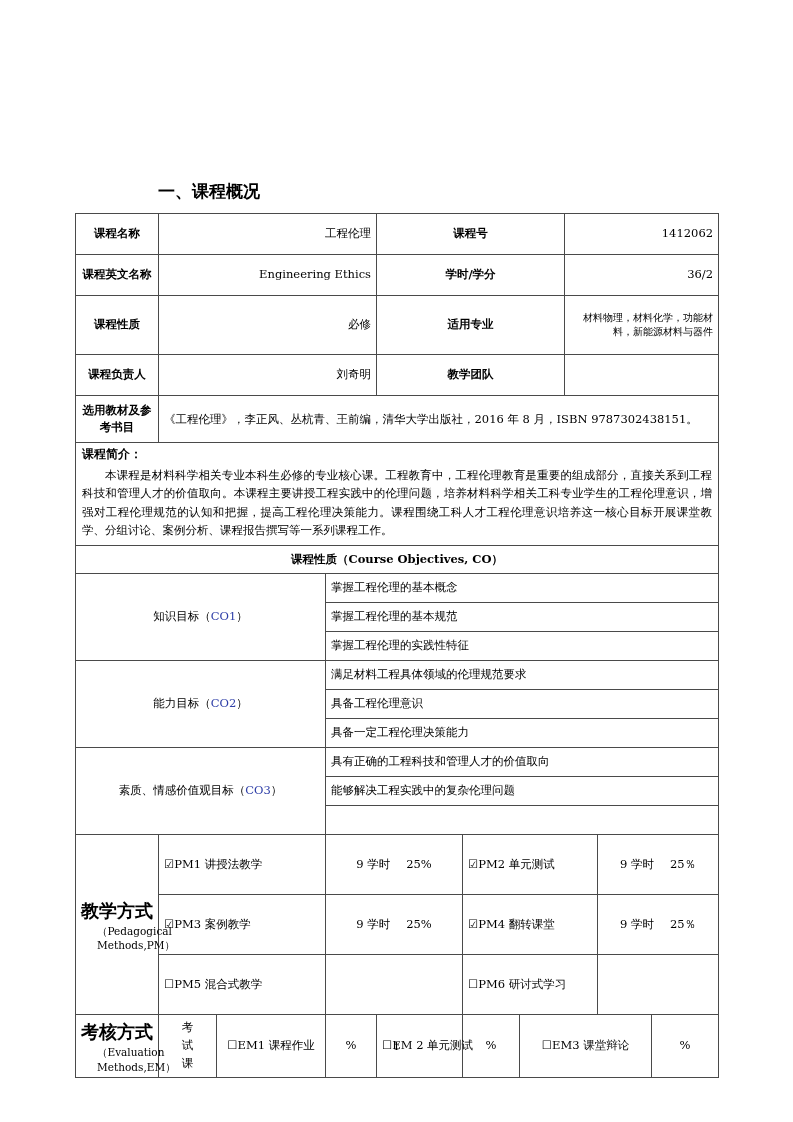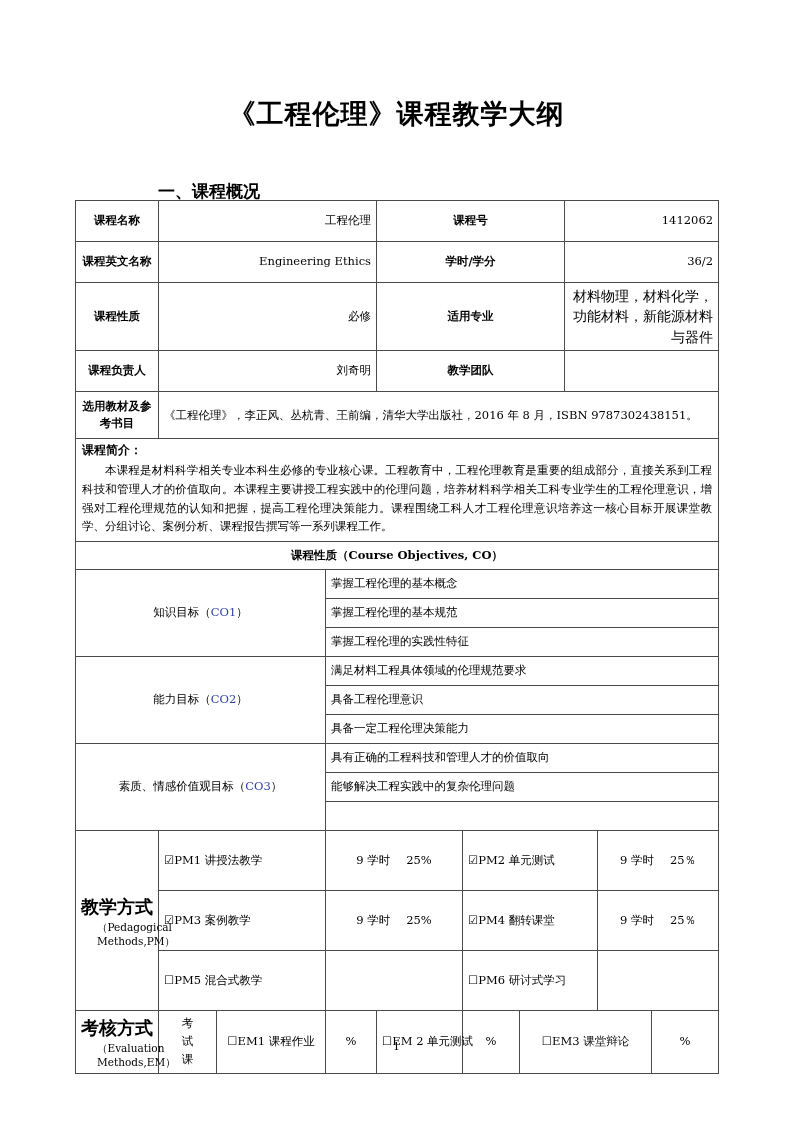--- a/index.html
+++ b/index.html
@@ -36,21 +36,21 @@
     position: absolute;
     left: 158px;
     top: 180px;
     font-size: 17px;
     font-weight: bold;
     font-family: "DejaVu Sans", "Liberation Sans", sans-serif;
   }
   table.main {
     position: absolute;
     left: 75px;
-    top: 200px;
+    top: 213px;
     width: 643px;
     border-collapse: collapse;
     table-layout: fixed;
   }
   table.main td {
     border: 1px solid #4a4a4a;
     padding: 3px 5px;
     font-size: 11.5px;
     line-height: 1.55;
     vertical-align: middle;
@@ -145,21 +145,20 @@
     font-size: 11px;
     font-family: "DejaVu Serif", "Liberation Serif", serif;
   }
   .cbox { font-family: "DejaVu Sans", "Liberation Sans", sans-serif; }
 </style>
 </head>
 <body>
 
 <div class="page">
 
-  <div class="doc-title">《工程伦理》课程教学大纲</div>
 
   <div class="section-heading">一、课程概况</div>
 
   <table class="main">
     <colgroup>
       <col style="width:83px">
       <col style="width:58px">
       <col style="width:48px">
       <col style="width:61px">
       <col style="width:51px">
@@ -184,21 +183,21 @@
       <td class="lbl h34">课程英文名称</td>
       <td class="ctr" colspan="4">Engineering Ethics</td>
       <td class="lbl" colspan="4">学时/学分</td>
       <td class="ctr" colspan="3">36/2</td>
     </tr>
 
     <tr>
       <td class="lbl" style="height:52px">课程性质</td>
       <td class="ctr" colspan="4">必修</td>
       <td class="lbl" colspan="4">适用专业</td>
-      <td class="ctr" colspan="3" style="font-size:14px;line-height:1.45">材料物理，材料化学，功能材料，新能源材料与器件</td>
+      <td class="ctr" colspan="3" style="font-size:10px;line-height:1.45">材料物理，材料化学，功能材料，新能源材料与器件</td>
     </tr>
 
     <tr>
       <td class="lbl h34">课程负责人</td>
       <td class="ctr" colspan="4">刘奇明</td>
       <td class="lbl" colspan="4">教学团队</td>
       <td class="ctr" colspan="3"></td>
     </tr>
 
     <tr>

